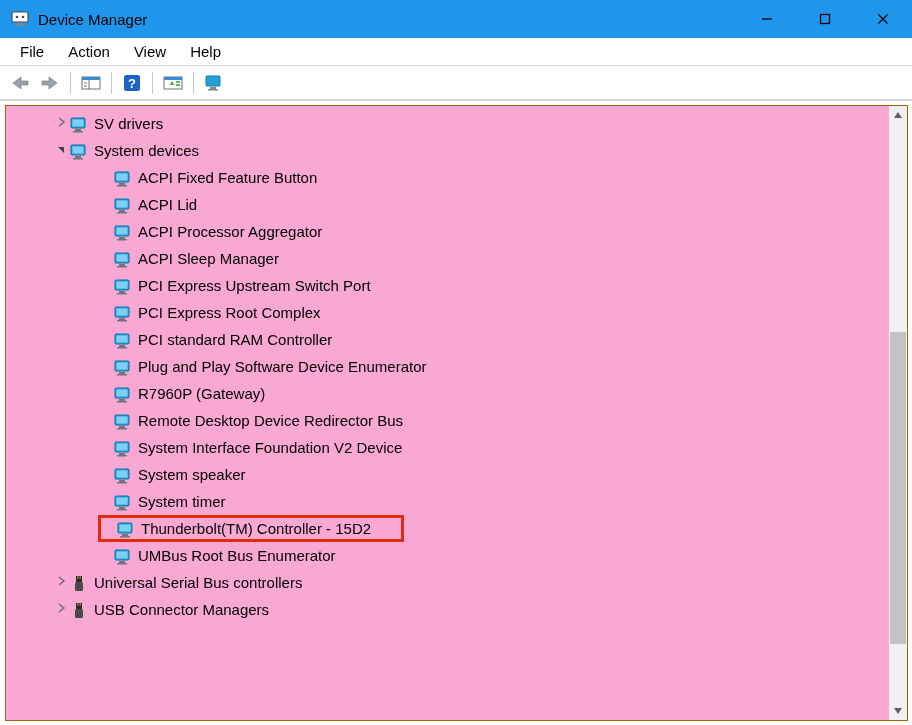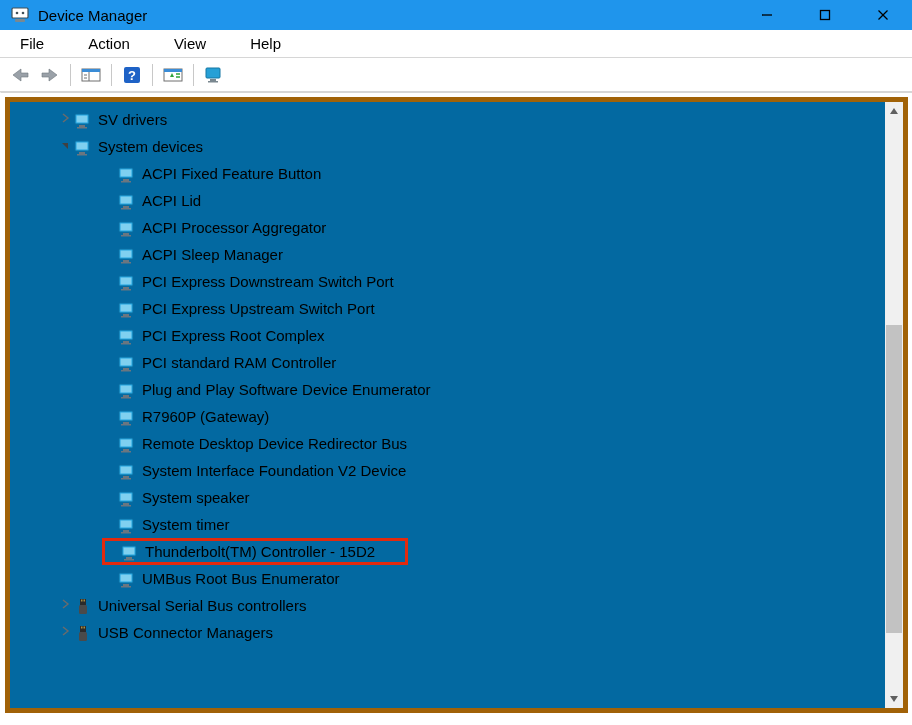--- a/index.html
+++ b/index.html
@@ -8,21 +8,21 @@
     font-family: "Segoe UI", Tahoma, sans-serif;
     font-size: 15px;
     background: #fff;
     width: 912px;
     height: 725px;
     overflow: hidden;
   }
 
   
   .titlebar {
-    height: 30px;
+    height: 38px;
     background: #1f95ec;
     display: flex;
     align-items: center;
     color: #000;
   }
   .titlebar .app-icon {
     width: 20px; height: 20px;
     margin: 0 8px 0 10px;
   }
   .titlebar .title {
@@ -44,21 +44,20 @@
   .titlebar .win-btn svg { width: 12px; height: 12px; }
 
   
   .menubar {
     height: 28px;
     background: #fff;
     border-bottom: 1px solid #d6d6d6;
     display: flex;
     align-items: center;
     padding-left: 8px;
-    gap: 20px;
   }
   .menubar .menu-item {
     padding: 3px 12px;
     font-size: 15px;
     color: #000;
   }
 
   
   .toolbar {
     height: 34px;
@@ -86,22 +85,22 @@
   
   .client {
     position: relative;
     height: calc(725px - 38px - 28px - 34px);
     border-top: 1px solid #d6d6d6;
     border-left: 1px solid #fff;
   }
   .inset {
     position: absolute;
     left: 4px; right: 4px; top: 4px; bottom: 4px;
-    border: 5px solid #a16207;
-    background: #0369a1;
+    border: 1px solid #a16207;
+    background: #f9a8d4;
   }
   .tree-scroll {
     position: absolute;
     left: 0; top: 0; right: 18px; bottom: 0;
     overflow: hidden;
   }
   .scrollbar {
     position: absolute;
     right: 0; top: 0; bottom: 0;
     width: 18px;
@@ -331,30 +330,20 @@
                   <rect x="3" y="15" width="10" height="1.5" fill="#6a7680"></rect>
                 </svg></span>
               <span class="lbl">ACPI Sleep Manager</span>
             </div>
           </div>
           <div style="display:flex">
             <span class="indent" style="width:92px"></span>
           </div>
           <div style="display:flex">
             <span class="indent" style="width:92px"></span>
-            <div class="row" style="display:inline-flex;">
-              <span class="expander blank">&nbsp;</span>
-              <span class="ticon"><svg viewBox="0 0 18 18">
-                  <rect x="1" y="2" width="14" height="10" rx="1" fill="#22a5e0" stroke="#0d6fa0"></rect>
-                  <rect x="2.5" y="3.5" width="11" height="7" fill="#7fd0f0"></rect>
-                  <rect x="5" y="13" width="6" height="2" fill="#6a7680"></rect>
-                  <rect x="3" y="15" width="10" height="1.5" fill="#6a7680"></rect>
-                </svg></span>
-              <span class="lbl">PCI Express Downstream Switch Port</span>
-            </div>
           </div>
           <div style="display:flex">
             <span class="indent" style="width:92px"></span>
             <div class="row" style="display:inline-flex;">
               <span class="expander blank">&nbsp;</span>
               <span class="ticon"><svg viewBox="0 0 18 18">
                   <rect x="1" y="2" width="14" height="10" rx="1" fill="#22a5e0" stroke="#0d6fa0"></rect>
                   <rect x="2.5" y="3.5" width="11" height="7" fill="#7fd0f0"></rect>
                   <rect x="5" y="13" width="6" height="2" fill="#6a7680"></rect>
                   <rect x="3" y="15" width="10" height="1.5" fill="#6a7680"></rect>

